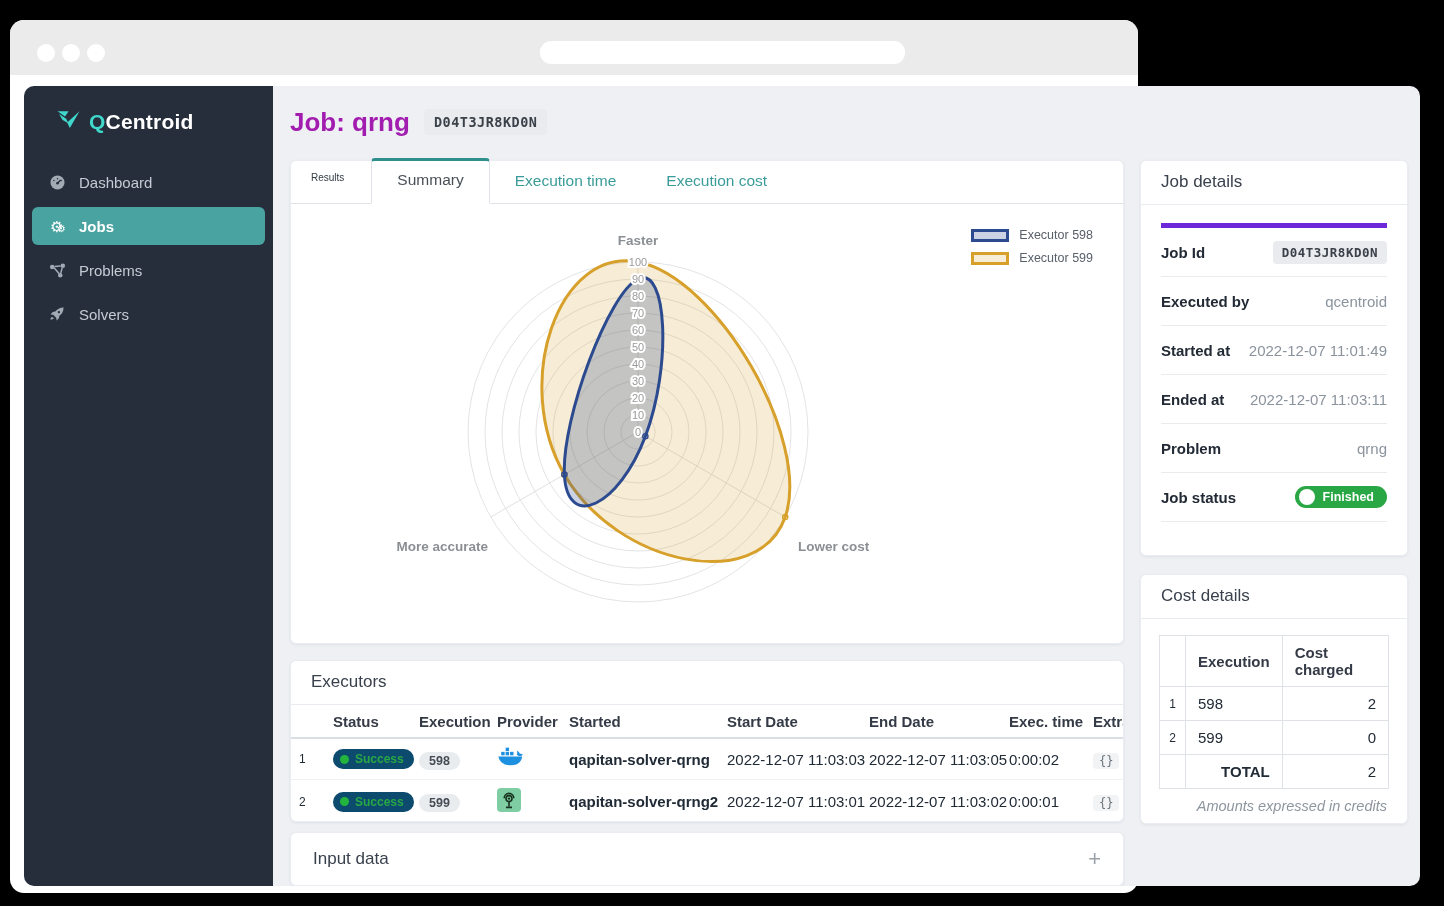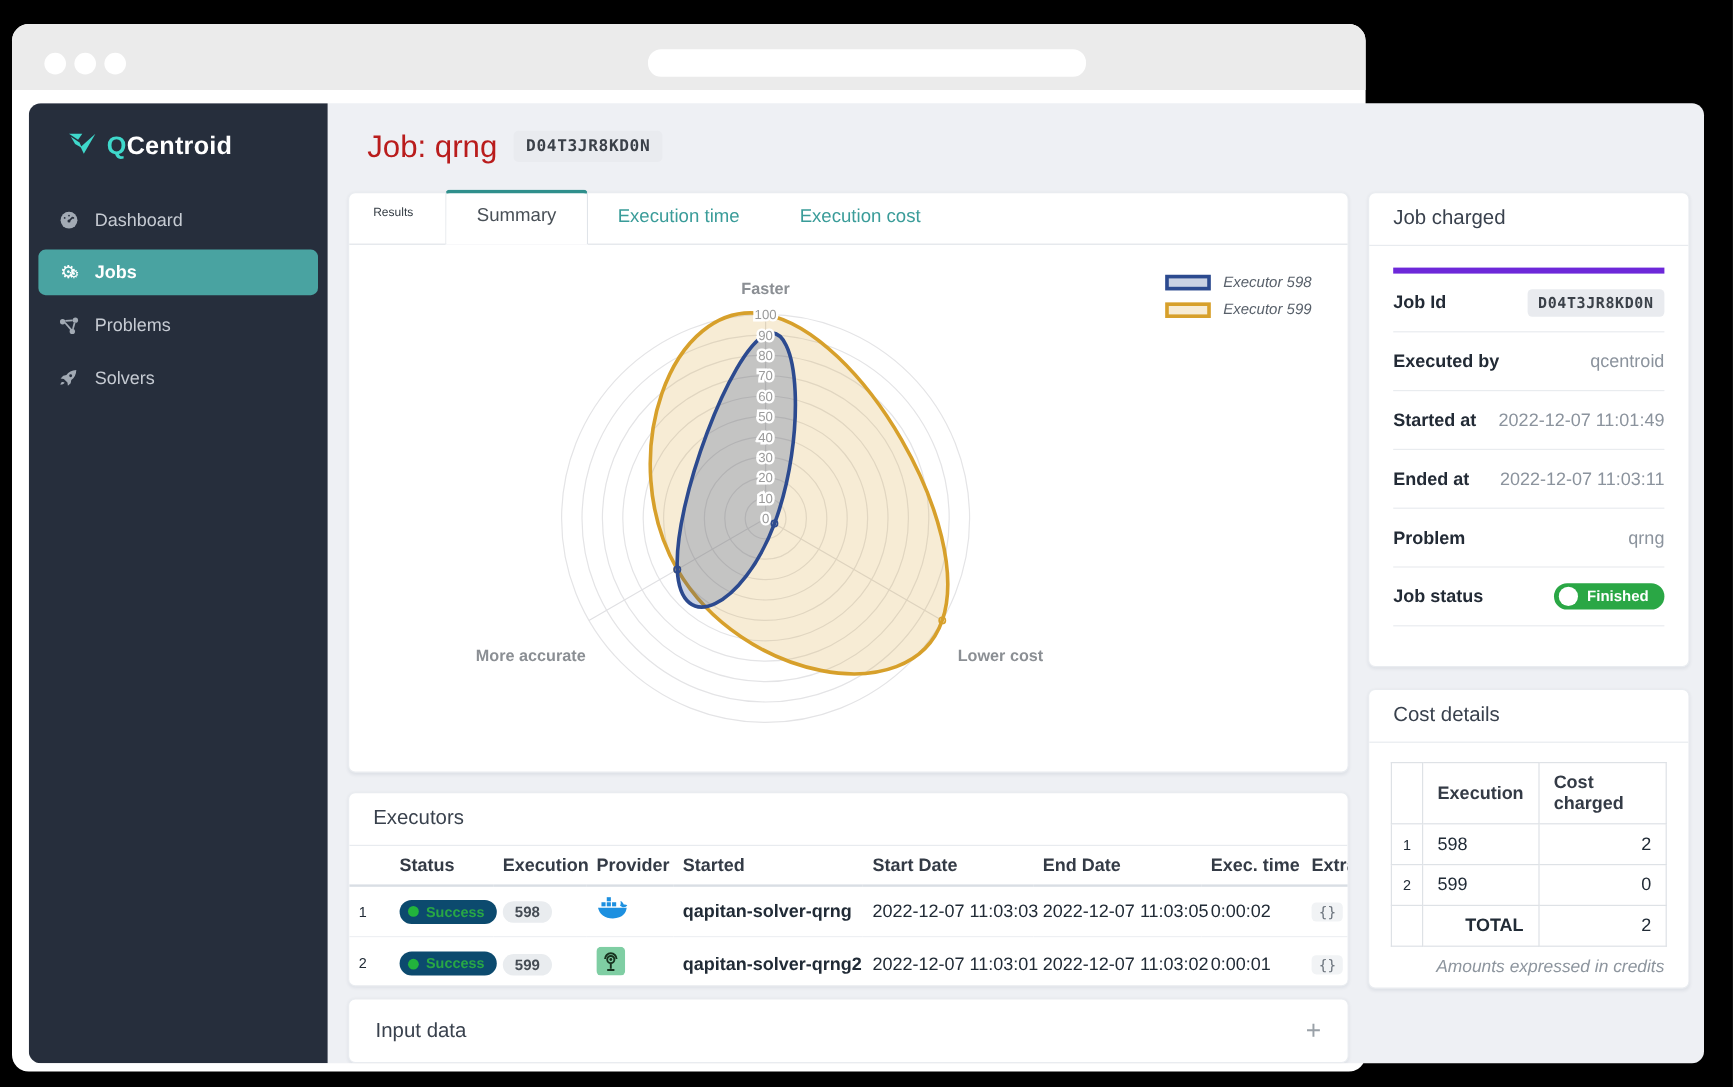--- a/index.html
+++ b/index.html
@@ -26,21 +26,21 @@
               border-radius:6px; color:#c6cbd3; font-size:15px; cursor:pointer; }
   .nav-item .nicon { width:18px; height:18px; display:flex; align-items:center; justify-content:center; color:#a2aab4; }
   .nav-item.active { background:#49a3a1; color:#fff; font-weight:600; }
   .nav-item.active .nicon { color:#fff; }
   .gear-glyph { font-size:15px; line-height:1; position:relative; }
   .gear-glyph small { font-size:10px; position:absolute; left:9px; top:7px; }
 
   
   .content { flex:1; position:relative; padding:18px 0 0 17px; }
   .page-header { display:flex; align-items:center; gap:14px; height:36px; }
-  .page-title { font-size:26px; font-weight:400; color:#b91c1c;margin-left:16px; }
+  .page-title { font-size:26px; font-weight:700; color:#a21caf; }
   .id-badge { background:#e9ebef; border-radius:4px; padding:5px 10px;
               font-family:"DejaVu Sans Mono","Liberation Mono",monospace;
               font-size:13.5px; font-weight:700; color:#3b4149; letter-spacing:.5px; }
   .id-badge.sm { padding:4px 9px; font-size:12.5px; }
 
   .columns { display:flex; gap:16px; margin-top:20px; }
   .col-left { width:834px; } .col-right { width:268px; }
 
   .card { background:#fff; border-radius:6px; border:1px solid #e9ecf0;
           box-shadow:0 1px 3px rgba(20,30,50,.07); }
@@ -50,21 +50,21 @@
   .results-card { height:484px; margin-bottom:16px; position:relative; }
   .tabbar { display:flex; align-items:stretch; border-bottom:1px solid #e0e4e9; height:43px; }
   .results-label { font-size:10px; color:#343c44; padding:11px 27px 0 20px; }
   .tab { font-size:15.5px; padding:11px 25px 0; color:#3a9c99; cursor:pointer; }
   .tab.active { margin-top:-3px; margin-bottom:-1px; background:#fff;
                 border:1px solid #e0e4e9; border-bottom-color:#fff;
                 border-top:3px solid #2f8f8c; border-radius:4px 4px 0 0;
                 color:#495057; padding-top:10px; }
   .chart-wrap { position:relative; height:440px; }
   .legend { position:absolute; top:24px; right:30px; display:flex; flex-direction:column; gap:9px; }
-  .legend-row { display:flex; align-items:center; gap:10px;font-style:italic; }
+  .legend-row { display:flex; align-items:center; gap:10px; }
   .legend-box { width:38px; height:13px; border:3px solid; }
   .legend-label { font-size:12.5px; color:#58606a; }
 
   
   .executors-card { height:162px; margin-bottom:10px; overflow:hidden; }
   table.exec { width:864px; border-collapse:collapse; table-layout:fixed; font-size:15px; }
   table.exec th { text-align:left; font-weight:700; color:#343b46; padding:8px 8px 7px;
                   border-bottom:2px solid #d9dee4; font-size:15px; white-space:nowrap; }
   table.exec td { padding:8px 8px; color:#212b36; vertical-align:middle; white-space:nowrap; }
   table.exec tr + tr td { border-top:1px solid #eef0f3; }
@@ -329,21 +329,21 @@
 
             <section class="card input-card">
               <span>Input data</span>
               <span class="plus">+</span>
             </section>
           </div>
 
           <div class="col-right">
 
             <section class="card job-card">
-              <div class="card-header">Job charged</div>
+              <div class="card-header">Job details</div>
               <div class="jd-body" id="jd-body">
                   <div class="jd-row">
                     <span class="jd-label">Job Id</span>
                     <span class="id-badge sm">D04T3JR8KD0N</span>
                   </div>
                   <div class="jd-row">
                     <span class="jd-label">Executed by</span>
                     <span class="jd-value">qcentroid</span>
                   </div>
                   <div class="jd-row">

